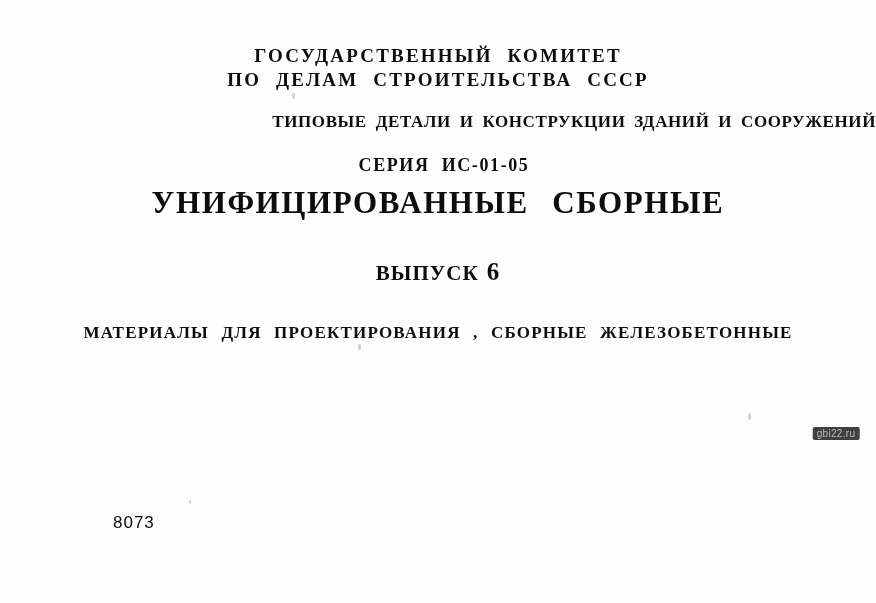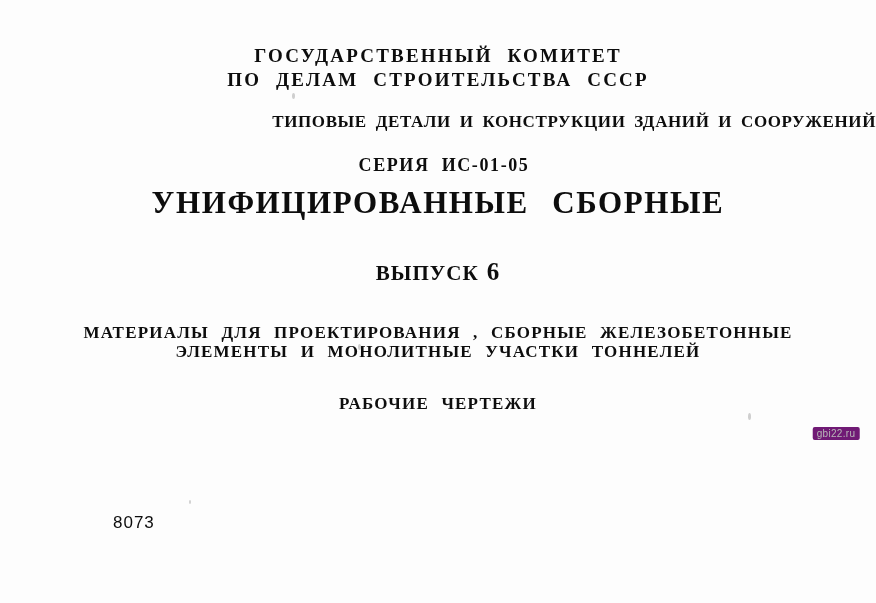--- a/index.html
+++ b/index.html
@@ -117,21 +117,21 @@
   }
 
   .watermark {
     position: absolute;
     left: 836px;
     top: 427px;
     transform: translateX(-50%);
     font-family: "Liberation Sans", sans-serif;
     font-size: 10px;
     color: #b8b8b8;
-    background: #701a75;
+    background: #404040;
     padding: 1px 4px;
     border-radius: 2px;
     letter-spacing: 0.3px;
   }
 
   
   .speck {
     position: absolute;
     background: #cfcfcf;
     border-radius: 50%;
@@ -156,24 +156,22 @@
 
   <div class="centered main-title-1">УНИФИЦИРОВАННЫЕ  СБОРНЫЕ</div>
 
 
   <div class="centered issue-line">
     <span>ВЫПУСК</span><span class="issue-num">6</span>
   </div>
 
   <div class="centered desc desc-line-1">МАТЕРИАЛЫ  ДЛЯ  ПРОЕКТИРОВАНИЯ , СБОРНЫЕ  ЖЕЛЕЗОБЕТОННЫЕ</div>
 
-  <div class="centered desc desc-line-2">ЭЛЕМЕНТЫ  И  МОНОЛИТНЫЕ  УЧАСТКИ  ТОННЕЛЕЙ</div>
 
 
-  <div class="centered desc desc-line-4">РАБОЧИЕ  ЧЕРТЕЖИ</div>
 
   <div class="code-number">8073</div>
 
 
   <div class="watermark">gbi22.ru</div>
 
   <div class="speck s1"></div>
   <div class="speck s2"></div>
   <div class="speck s3"></div>
   <div class="speck s4"></div>

